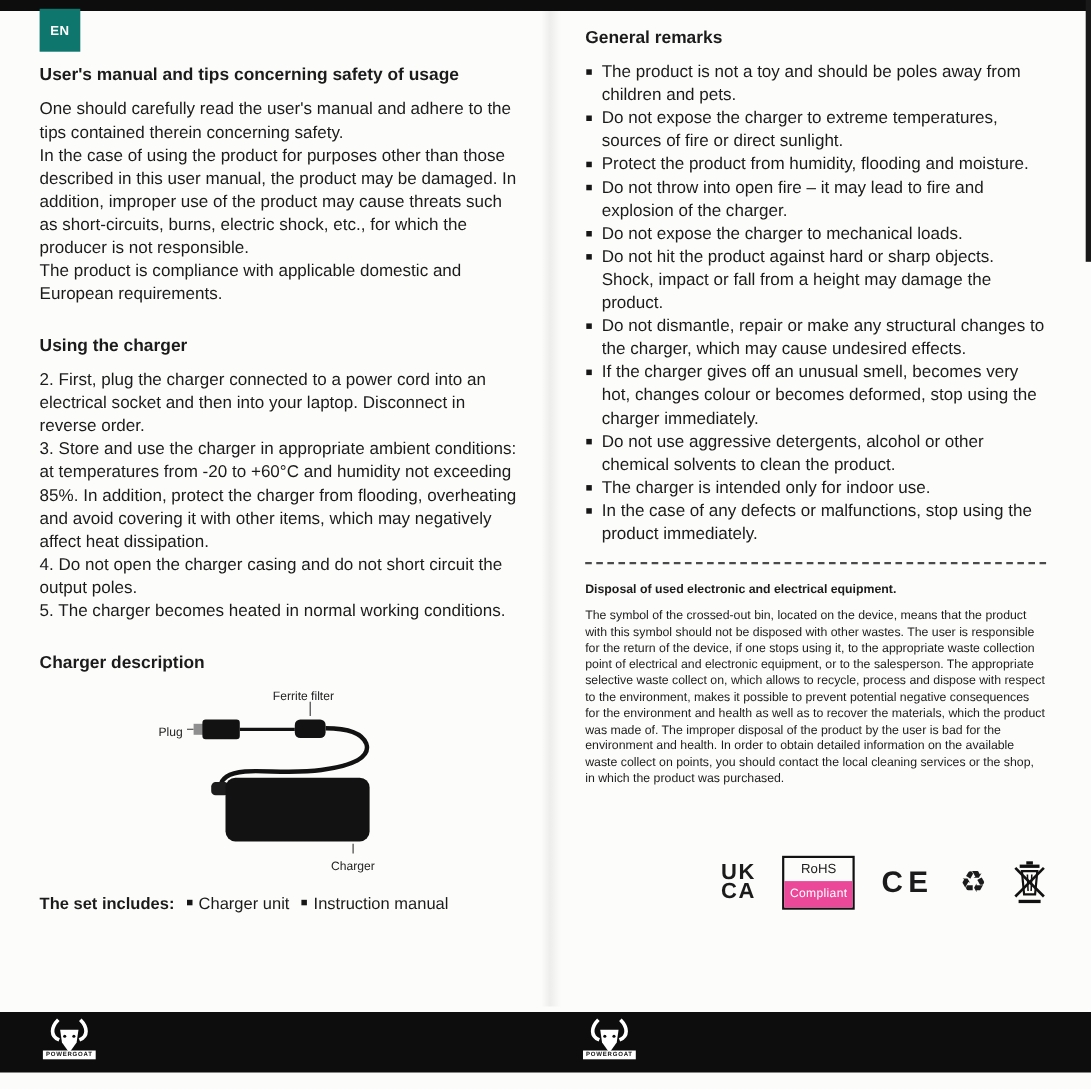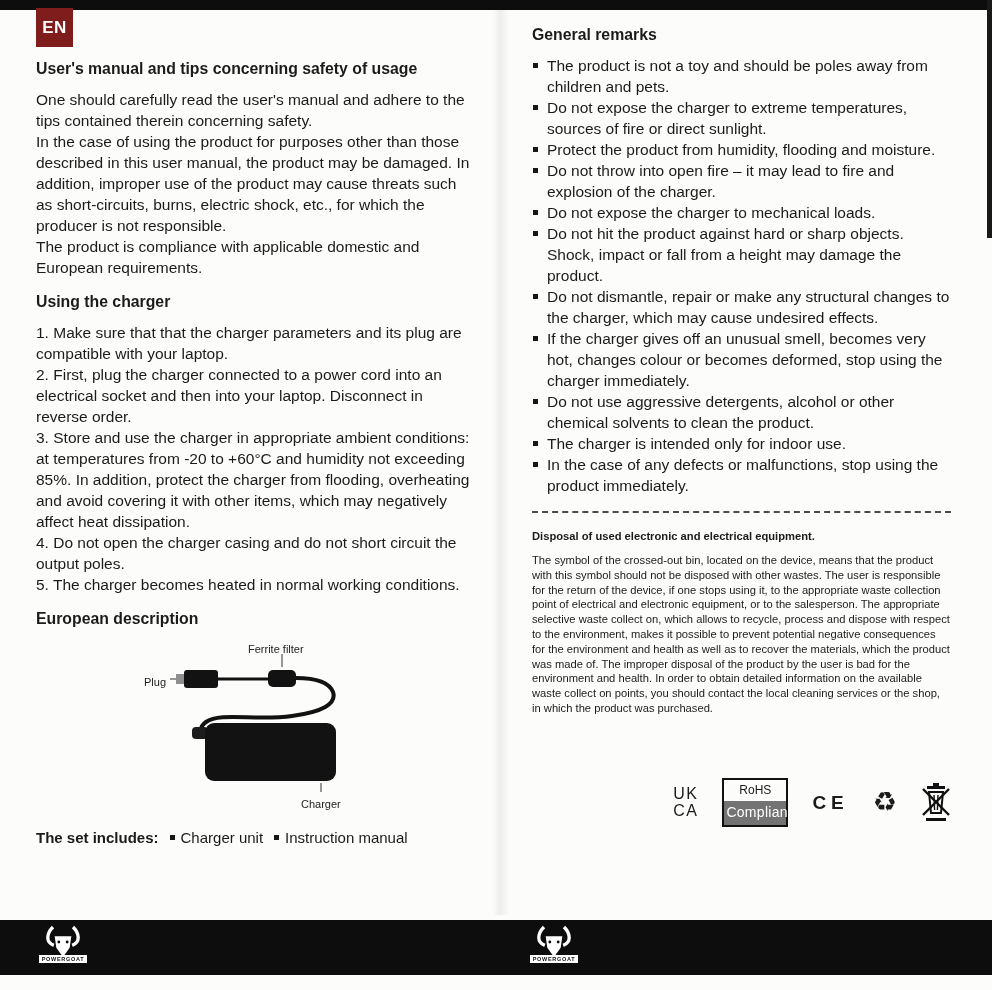--- a/index.html
+++ b/index.html
@@ -2,38 +2,38 @@
 <html><head>
 <meta charset="utf-8">
 <style>
   *{box-sizing:border-box;margin:0;padding:0}
   html,body{width:992px;height:990px}
   body{font-family:"Liberation Sans",sans-serif;background:#e9e9e7}
   .page{position:relative;width:992px;height:990px;background:#fcfcfa;color:#1b1b1b;overflow:hidden}
   .top-bar{position:absolute;top:0;left:0;width:100%;height:10px;background:#0d0d0d}
   .edge-right{position:absolute;top:0;right:0;width:5px;height:238px;background:#191919}
   .crease{position:absolute;top:10px;left:492px;width:18px;height:905px;background:linear-gradient(90deg,rgba(0,0,0,0) 0%,rgba(0,0,0,.06) 45%,rgba(0,0,0,0) 100%)}
-  .en-badge{position:absolute;top:8px;left:36px;width:37px;height:39px;background:#7f1d1d;color:#fff;font-weight:bold;font-size:17px;display:flex;align-items:center;justify-content:center;letter-spacing:.5px}
+  .en-badge{position:absolute;top:8px;left:36px;width:37px;height:39px;background:#0f766e;color:#fff;font-weight:bold;font-size:12px;display:flex;align-items:center;justify-content:center;letter-spacing:.5px}
   .col-left{position:absolute;left:36px;top:58px;width:438px;font-size:15.5px;line-height:21px}
   .col-right{position:absolute;left:532px;top:24px;width:419px;font-size:15.5px;line-height:21px}
   .h{font-weight:bold;font-size:15.8px;margin:0 0 10px}
-  .h.mt{margin-top:13px}
+  .h.mt{margin-top:26px}
   .para{margin:0}
   ul.remarks{list-style:none;margin:2px 0 0}
   ul.remarks li{position:relative;padding-left:15px}
   ul.remarks li::before{content:"";position:absolute;left:1px;top:8px;width:5px;height:5px;background:#161616}
   .dashes{border-top:2px dashed #4a4a4a;margin:15px 0 13px;height:0}
   .disposal-h{font-size:11.2px;font-weight:bold;margin-bottom:6px}
   .disposal-body{font-size:11.2px;line-height:14.8px}
   .marks{display:flex;align-items:center;justify-content:flex-end;gap:24px;margin-top:62px}
-  .ukca{font-weight:normal;font-size:16px;line-height:17px;letter-spacing:1.5px}
+  .ukca{font-weight:bold;font-size:20px;line-height:17px;letter-spacing:1.5px}
   .rohs{border:2.5px solid #111;text-align:center;width:66px}
   .rohs-top{font-weight:normal;font-size:12px;padding:1px 4px 2px;line-height:18px}
-  .rohs-sub{background:#737373;color:#fff;font-size:14px;padding:1px 2px 2px;letter-spacing:.3px}
-  .ce{font-weight:bold;font-size:19px;letter-spacing:5px}
+  .rohs-sub{background:#ec4899;color:#fff;font-size:11px;padding:1px 2px 2px;letter-spacing:.3px}
+  .ce{font-weight:bold;font-size:27px;letter-spacing:5px}
   .recycle{font-size:27px;line-height:1}
   .diagram{position:relative;width:224px;height:170px;margin:10px 0 0 108px}
   .dlabel{position:absolute;font-size:11px;color:#222;white-space:nowrap}
   .dlabel.ferrite{left:104px;top:0}
   .dlabel.plug{left:0;top:33px}
   .dlabel.chg{left:157px;top:155px}
   .set-line{margin-top:18px;font-size:15px;white-space:nowrap}
   .set-line .b{font-weight:bold}
   .sq{display:inline-block;width:5px;height:5px;background:#161616;margin:0 6px 3px 11px;vertical-align:middle}
   .footer-bar{position:absolute;left:0;bottom:15px;width:100%;height:55px;background:#0d0d0d}
@@ -51,27 +51,26 @@
   <div class="crease"></div>
   <div class="en-badge">EN</div>
 
   <div class="col-left">
     <div class="h">User's manual and tips concerning safety of usage</div>
     <p class="para">One should carefully read the user's manual and adhere to the tips contained therein concerning safety.</p>
     <p class="para">In the case of using the product for purposes other than those described in this user manual, the product may be damaged. In addition, improper use of the product may cause threats such as short-circuits, burns, electric shock, etc., for which the producer is not responsible.</p>
     <p class="para">The product is compliance with applicable domestic and European requirements.</p>
 
     <div class="h mt">Using the charger</div>
-    <p class="para">1. Make sure that that the charger parameters and its plug are compatible with your laptop.</p>
     <p class="para">2. First, plug the charger connected to a power cord into an electrical socket and then into your laptop. Disconnect in reverse order.</p>
     <p class="para">3. Store and use the charger in appropriate ambient conditions: at temperatures from -20 to +60°C and humidity not exceeding 85%. In addition, protect the charger from flooding, overheating and avoid covering it with other items, which may negatively affect heat dissipation.</p>
     <p class="para">4. Do not open the charger casing and do not short circuit the output poles.</p>
     <p class="para">5. The charger becomes heated in normal working conditions.</p>
 
-    <div class="h mt">European description</div>
+    <div class="h mt">Charger description</div>
 
     <div class="diagram">
       <span class="dlabel ferrite">Ferrite filter</span>
       <span class="dlabel plug">Plug</span>
       <span class="dlabel chg">Charger</span>
       <svg width="224" height="170" viewBox="0 0 224 170">
         <line x1="138" y1="15" x2="138" y2="28" stroke="#333" stroke-width="1"></line>
         <line x1="26" y1="40" x2="32" y2="40" stroke="#333" stroke-width="1"></line>
         <rect x="32" y="35" width="9" height="10" fill="#8f8f8f"></rect>
         <rect x="40" y="31" width="34" height="18" rx="3" fill="#121212"></rect>

